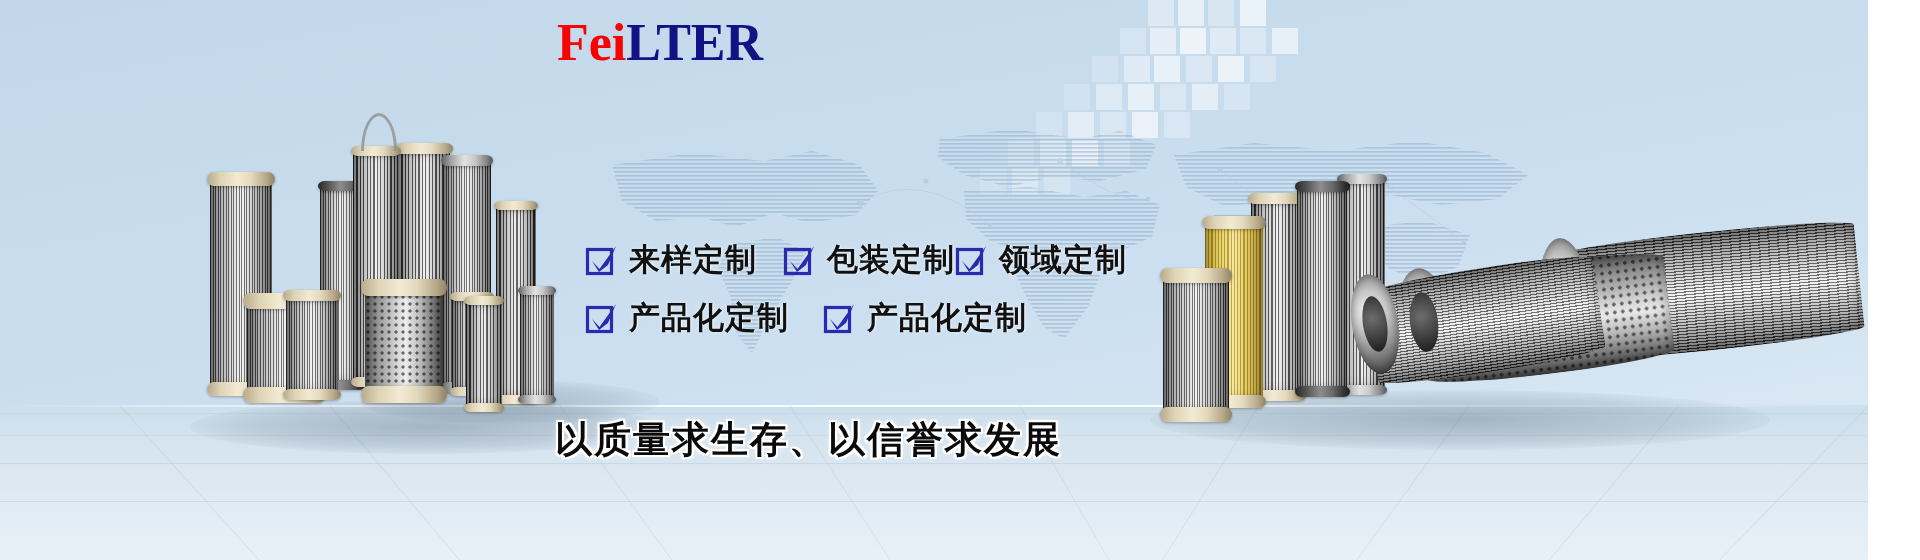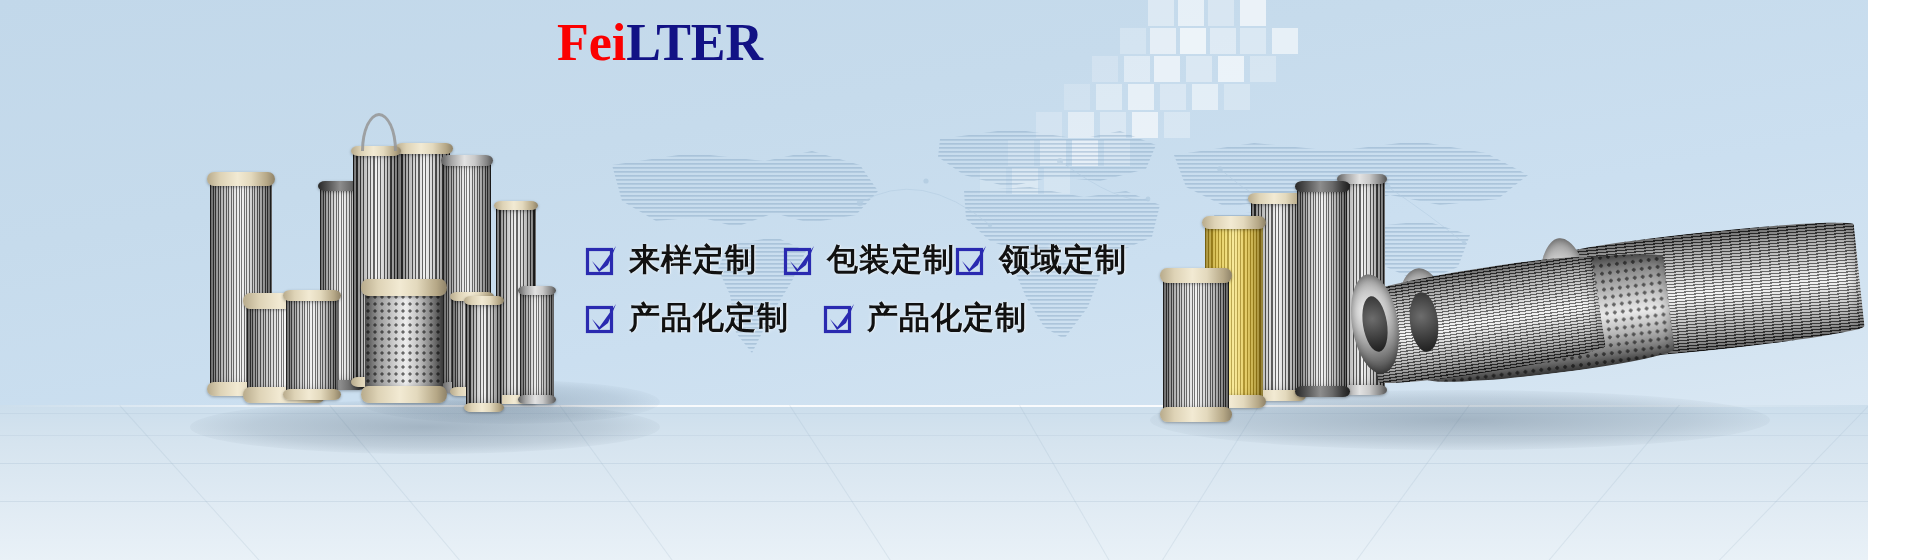--- a/index.html
+++ b/index.html
@@ -395,14 +395,15 @@
       <div class="fitem">
         <svg class="cb" width="34" height="34" viewBox="0 0 34 34">
           <rect x="2.5" y="6.5" width="24" height="24" fill="none" stroke="#2a2ab0" stroke-width="3.2"></rect>
           <path d="M7 18 L14.5 26 L31 3 L23 22 L14 29 Z" fill="#2a2ab0"></path>
         </svg>
         <span class="ftxt">产品化定制</span>
       </div>
     </div>
   </div>
 
+  <div class="tagline">以质量求生存、以信誉求发展</div>
 
 </div>
 
 </body></html>

